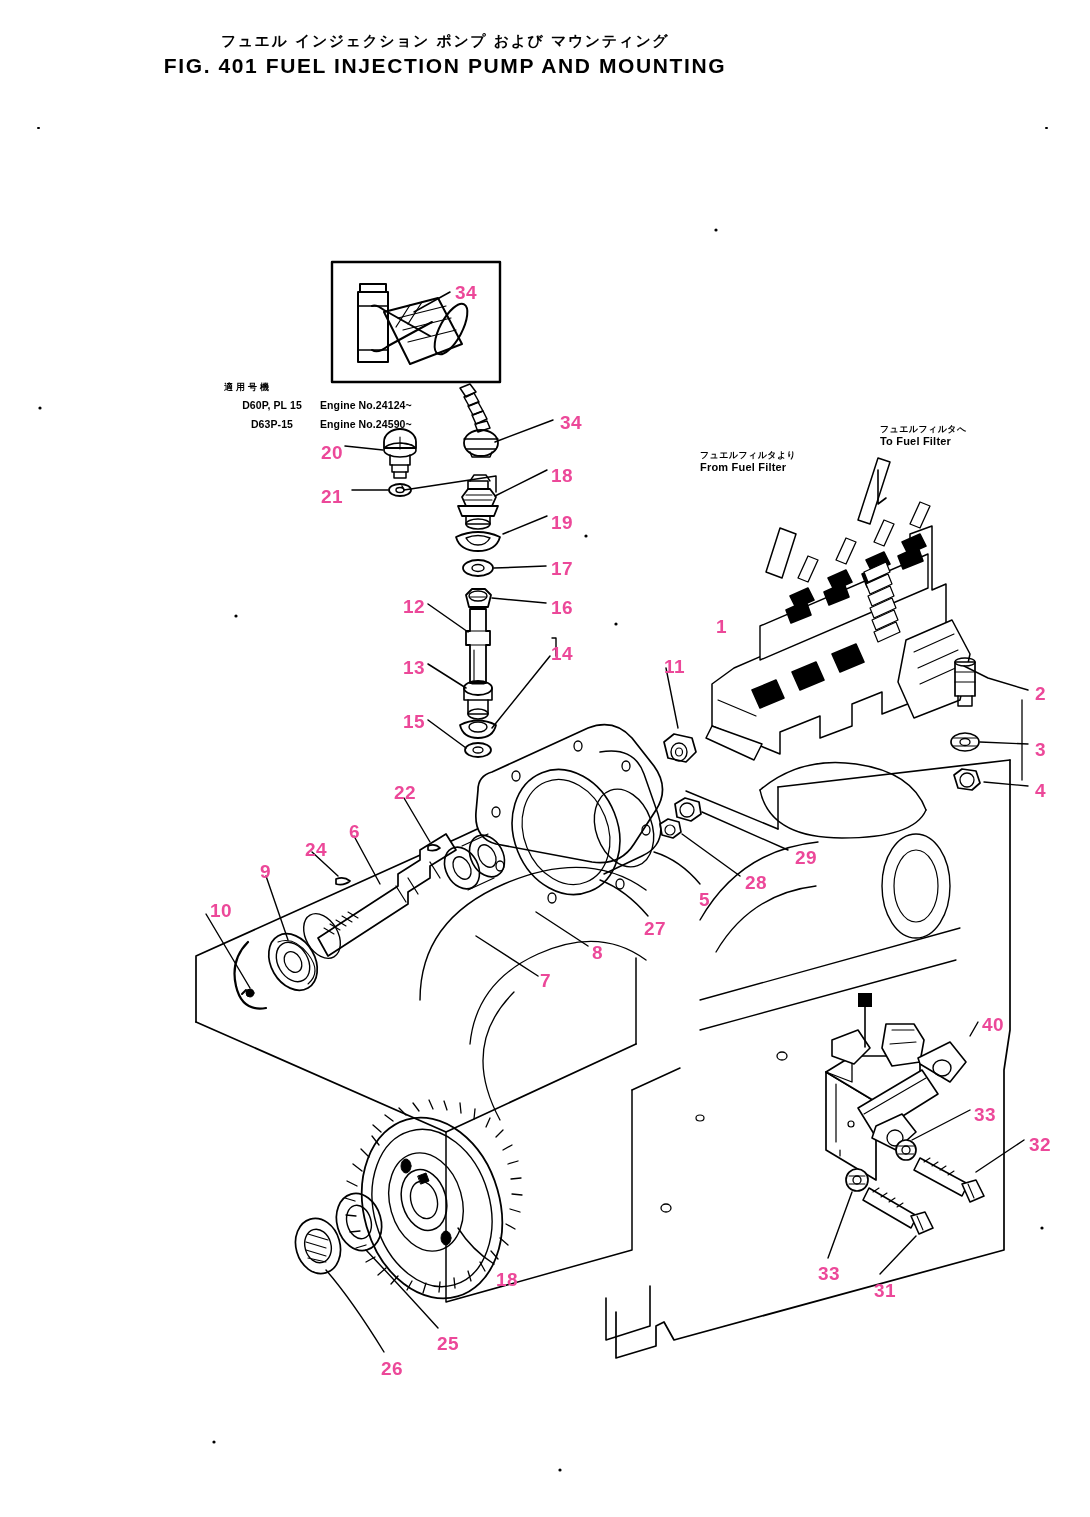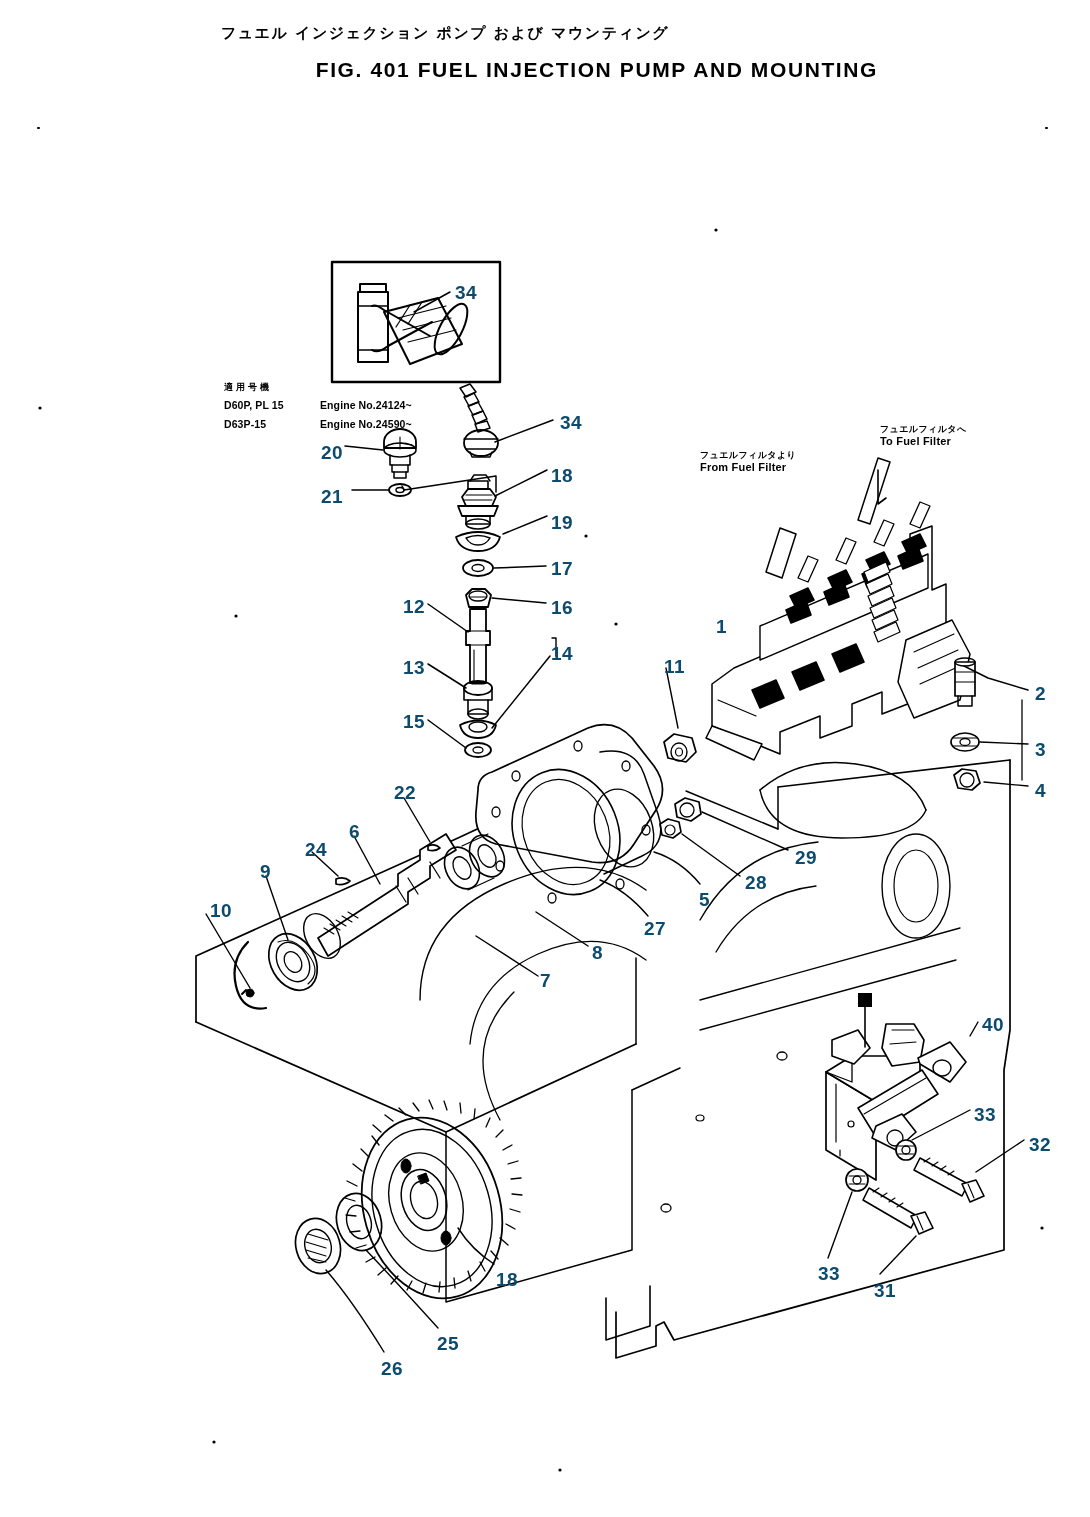--- a/index.html
+++ b/index.html
@@ -6,48 +6,47 @@
   body{
     width:1090px;height:1517px;
     font-family:"Liberation Sans", sans-serif;
     color:#000;
     position:relative;
     overflow:hidden;
   }
   #page{position:relative;width:1090px;height:1517px;background:#fff;}
 
   
-  .hdr{position:absolute;left:0;top:0;width:890px;text-align:center;}
+  .hdr{position:absolute;left:0;top:8px;width:890px;text-align:center;}
   .hdr-jp{
     font-family:"DejaVu Sans", sans-serif;
     font-size:15px;font-weight:bold;letter-spacing:1.5px;
     margin:0;padding-top:26px;line-height:1;
     white-space:nowrap;
   }
   .hdr-en{
     font-family:"Liberation Sans", sans-serif;
     font-size:21px;font-weight:bold;letter-spacing:1.6px;
-    margin:12px;padding-top:6px;line-height:1;
+    margin:0;padding-top:6px;line-height:1;
     white-space:nowrap;
-    text-align:right;
   }
 
   
   #art{position:absolute;left:0;top:0;width:1090px;height:1517px;}
   #art svg{display:block;}
 
   
   .cal{
     position:absolute;
     font-family:"Liberation Sans", sans-serif;
     font-size:19px;font-weight:bold;
     letter-spacing:0.5px;
     line-height:1;
     white-space:nowrap;
-    color:#0c4a6e;
+    color:#ec4899;
   }
 
   
   .note{position:absolute;white-space:nowrap;line-height:1.18;}
   .note .jp{
     font-family:"DejaVu Sans", sans-serif;
     font-size:9px;font-weight:bold;letter-spacing:.4px;display:block;
   }
   .note .en{
     font-family:"Liberation Sans", sans-serif;
@@ -59,21 +58,21 @@
   #appl .ttl{
     font-family:"DejaVu Sans", sans-serif;
     font-size:9px;font-weight:bold;letter-spacing:3px;display:block;
     margin-bottom:1px;
   }
   #appl .rows{display:block;}
   #appl .row{display:block;line-height:1.18;}
   #appl .mdl{
     display:inline-block;width:96px;
     font-family:"Liberation Sans", sans-serif;
-    font-size:10.5px;font-weight:bold;letter-spacing:.1px;
+    font-size:10.5px;font-weight:bold;letter-spacing:.1px;text-align:center;
   }
   #appl .eng{
     display:inline-block;
     font-family:"Liberation Sans", sans-serif;
     font-size:10.5px;font-weight:bold;letter-spacing:.1px;
   }
 </style>
 </head>
 <body>
 

